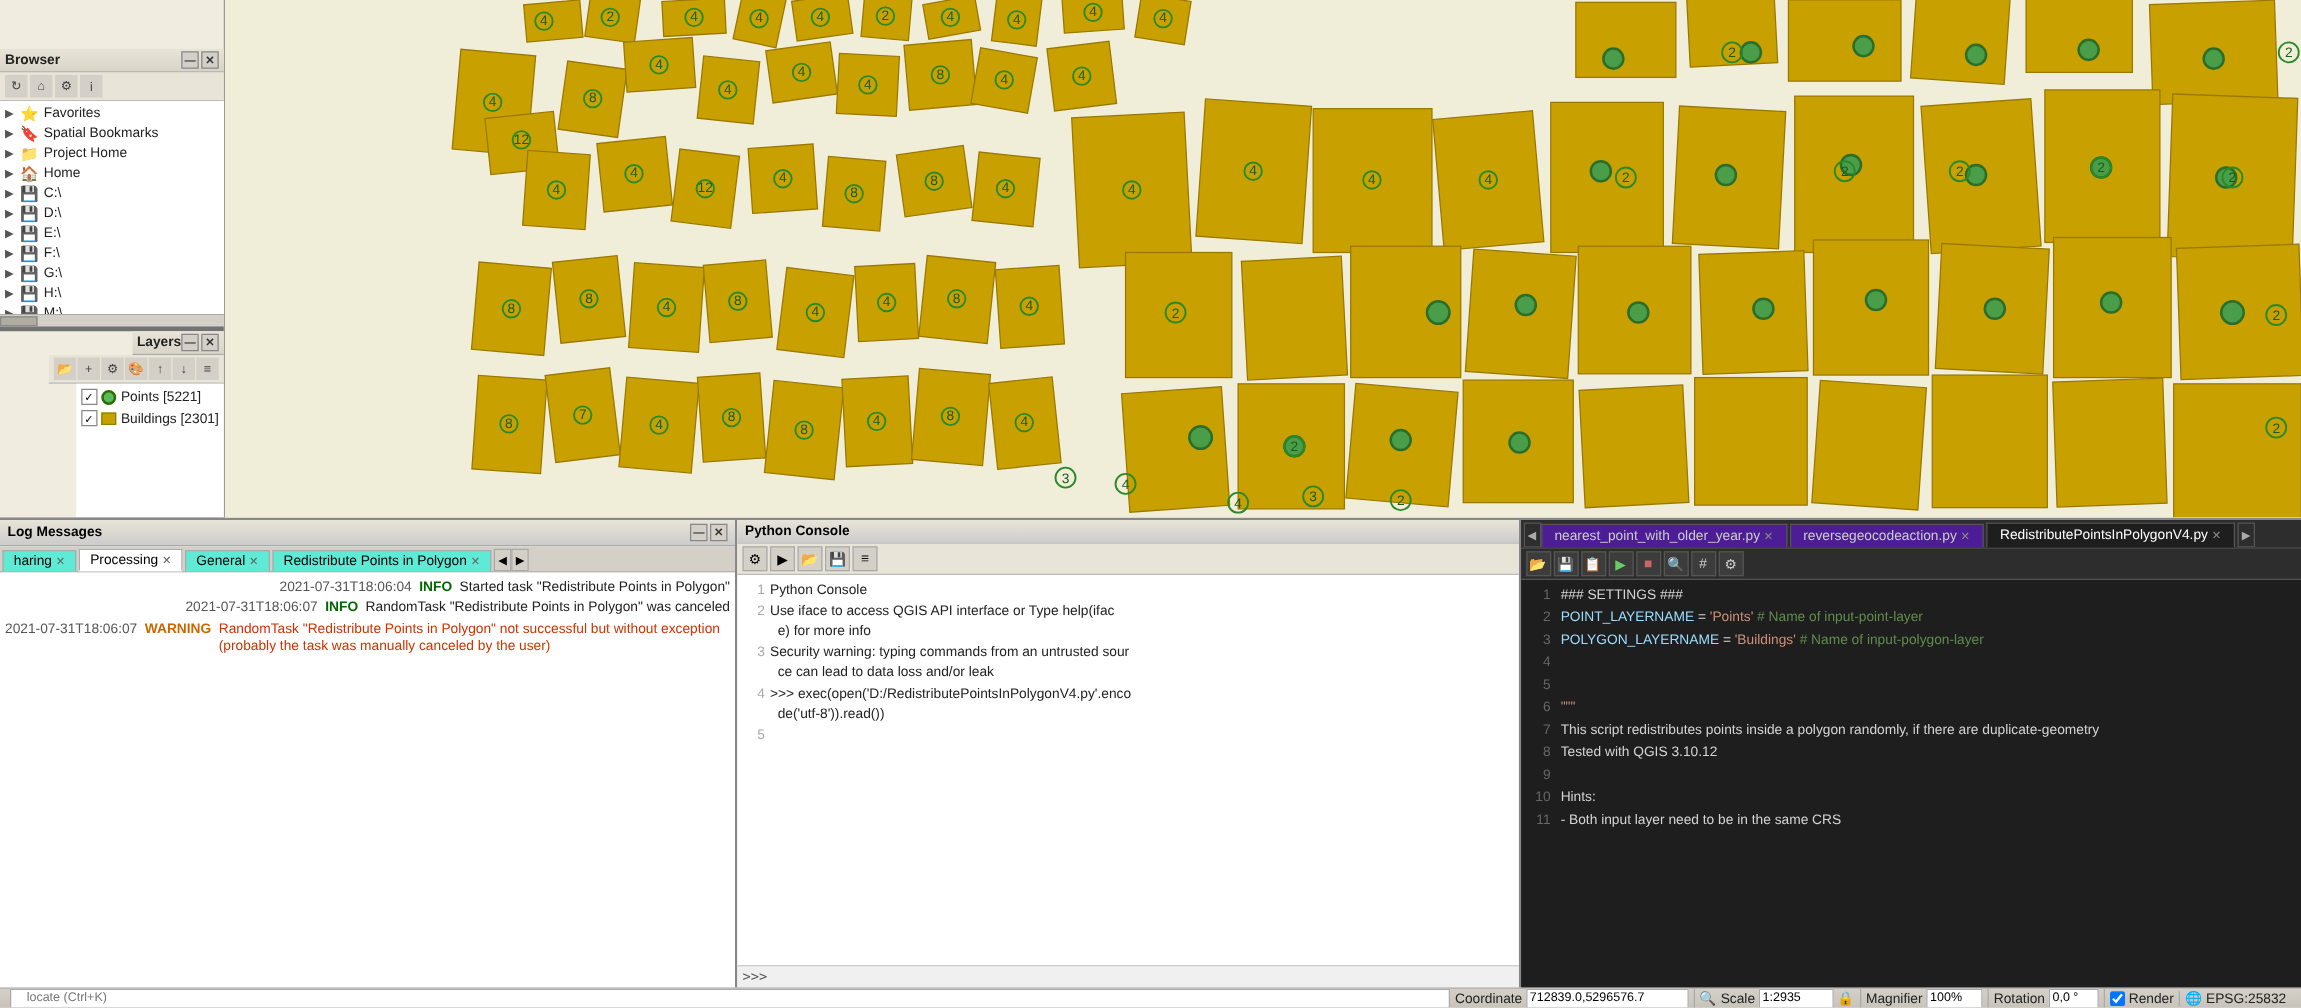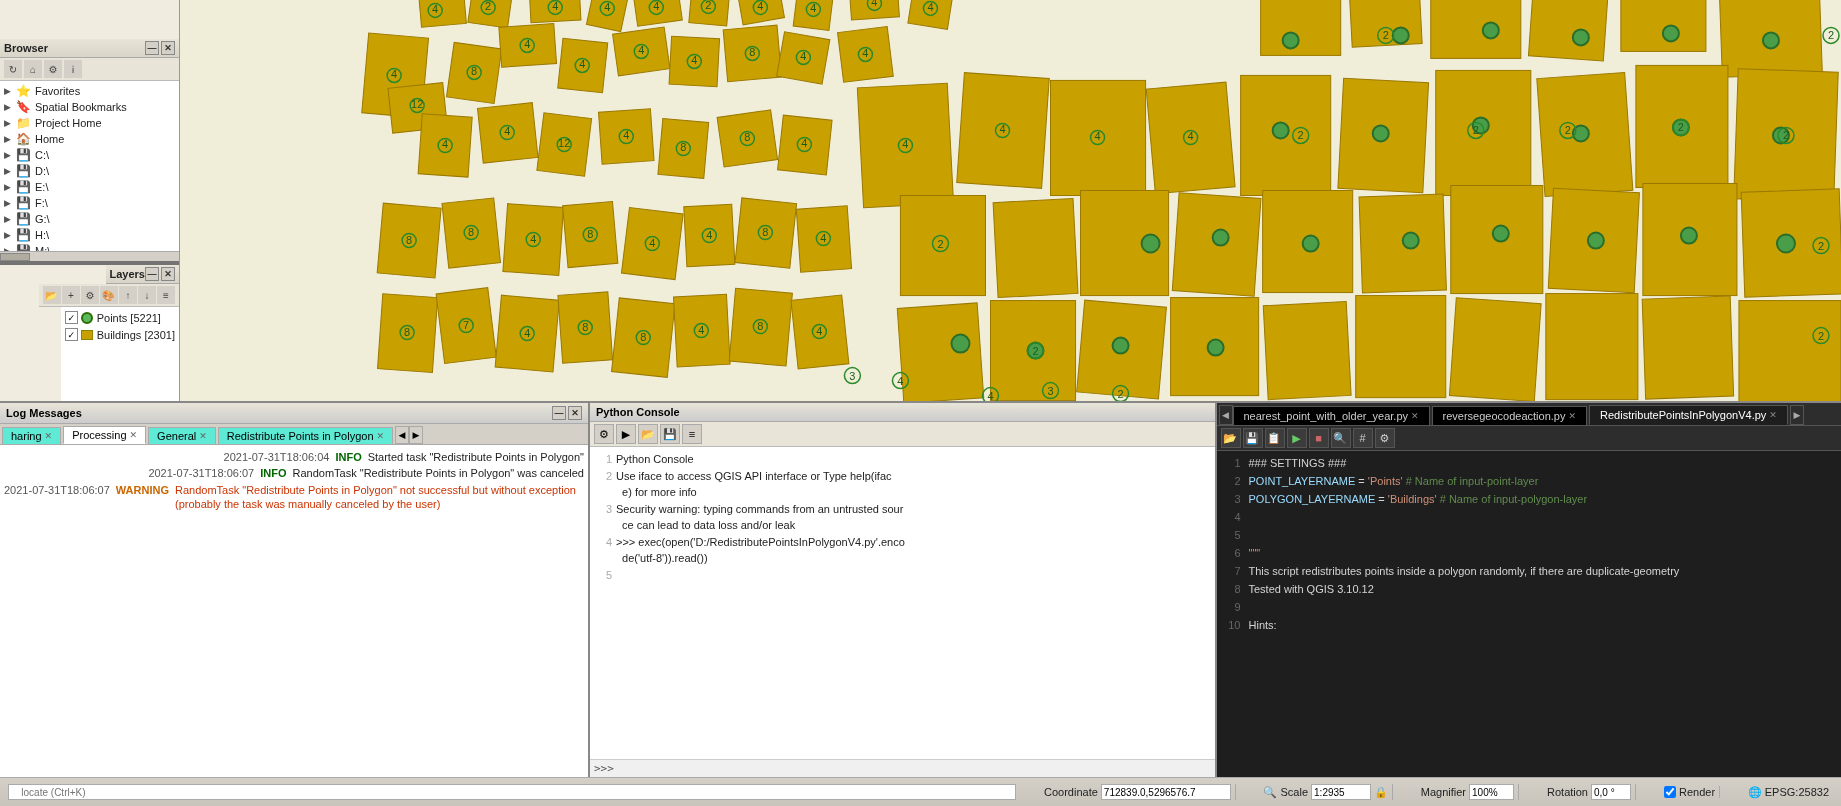--- a/index.html
+++ b/index.html
@@ -284,21 +284,21 @@
     }
     .editor-tab-bar {
       display: flex; align-items: center;
       background: #2d2d2d;
       border-bottom: 1px solid #555;
       padding: 2px 2px 0;
       overflow: hidden;
     }
     .editor-tab {
       padding: 3px 10px;
-      background: #000000;
+      background: #4c1d95;
       border: 1px solid #555;
       border-bottom: none;
       color: #ccc;
       font-size: 10px;
       cursor: pointer;
       margin-right: 2px;
       display: flex; align-items: center; gap: 3px;
       white-space: nowrap;
     }
     .editor-tab.active {
@@ -339,26 +339,26 @@
     .ed-line { display: flex; gap: 8px; line-height: 1.5; min-height: 18px; }
     .ed-linenum { color: #666; width: 24px; text-align: right; flex-shrink: 0; user-select: none; }
     .ed-code { color: #d4d4d4; white-space: pre; }
     .ed-code .str { color: #ce9178; }
     .ed-code .comment { color: #608b4e; }
     .ed-code .var { color: #9cdcfe; }
     .ed-code .num { color: #b5cea8; }
 
     
     .status-bar {
-      height: 29px;
+      height: 16px;
       background: linear-gradient(to bottom, #d4d0c8, #c8c4bc);
       border-top: 1px solid #aaa;
       display: flex; align-items: center;
       padding: 0 8px;
-      gap: 24px;
+      gap: 0;
       font-size: 10px;
       color: #222;
     }
     .status-item {
       display: flex; align-items: center; gap: 3px;
       padding: 0 4px;
       border-right: 1px solid #aaa;
     }
     .status-item:last-child { border-right: none; }
     .status-input {
@@ -911,20 +911,24 @@
         <span class="ed-code orange">Tested with QGIS 3.10.12</span>
       </div>
       <div class="ed-line">
         <span class="ed-linenum">9</span>
         <span class="ed-code">&nbsp;</span>
       </div>
       <div class="ed-line">
         <span class="ed-linenum">10</span>
         <span class="ed-code orange">Hints:</span>
       </div>
+      <div class="ed-line">
+        <span class="ed-linenum">11</span>
+        <span class="ed-code orange">- Both input layer need to be in the same CRS</span>
+      </div>
     </div>
   </div>
 </div>
 
 <div class="status-bar">
   <div class="locator-bar">
     <input class="locator-input" type="text" placeholder="   locate (Ctrl+K)" style="">
   </div>
   <div class="status-item">
     <span>Coordinate</span>

